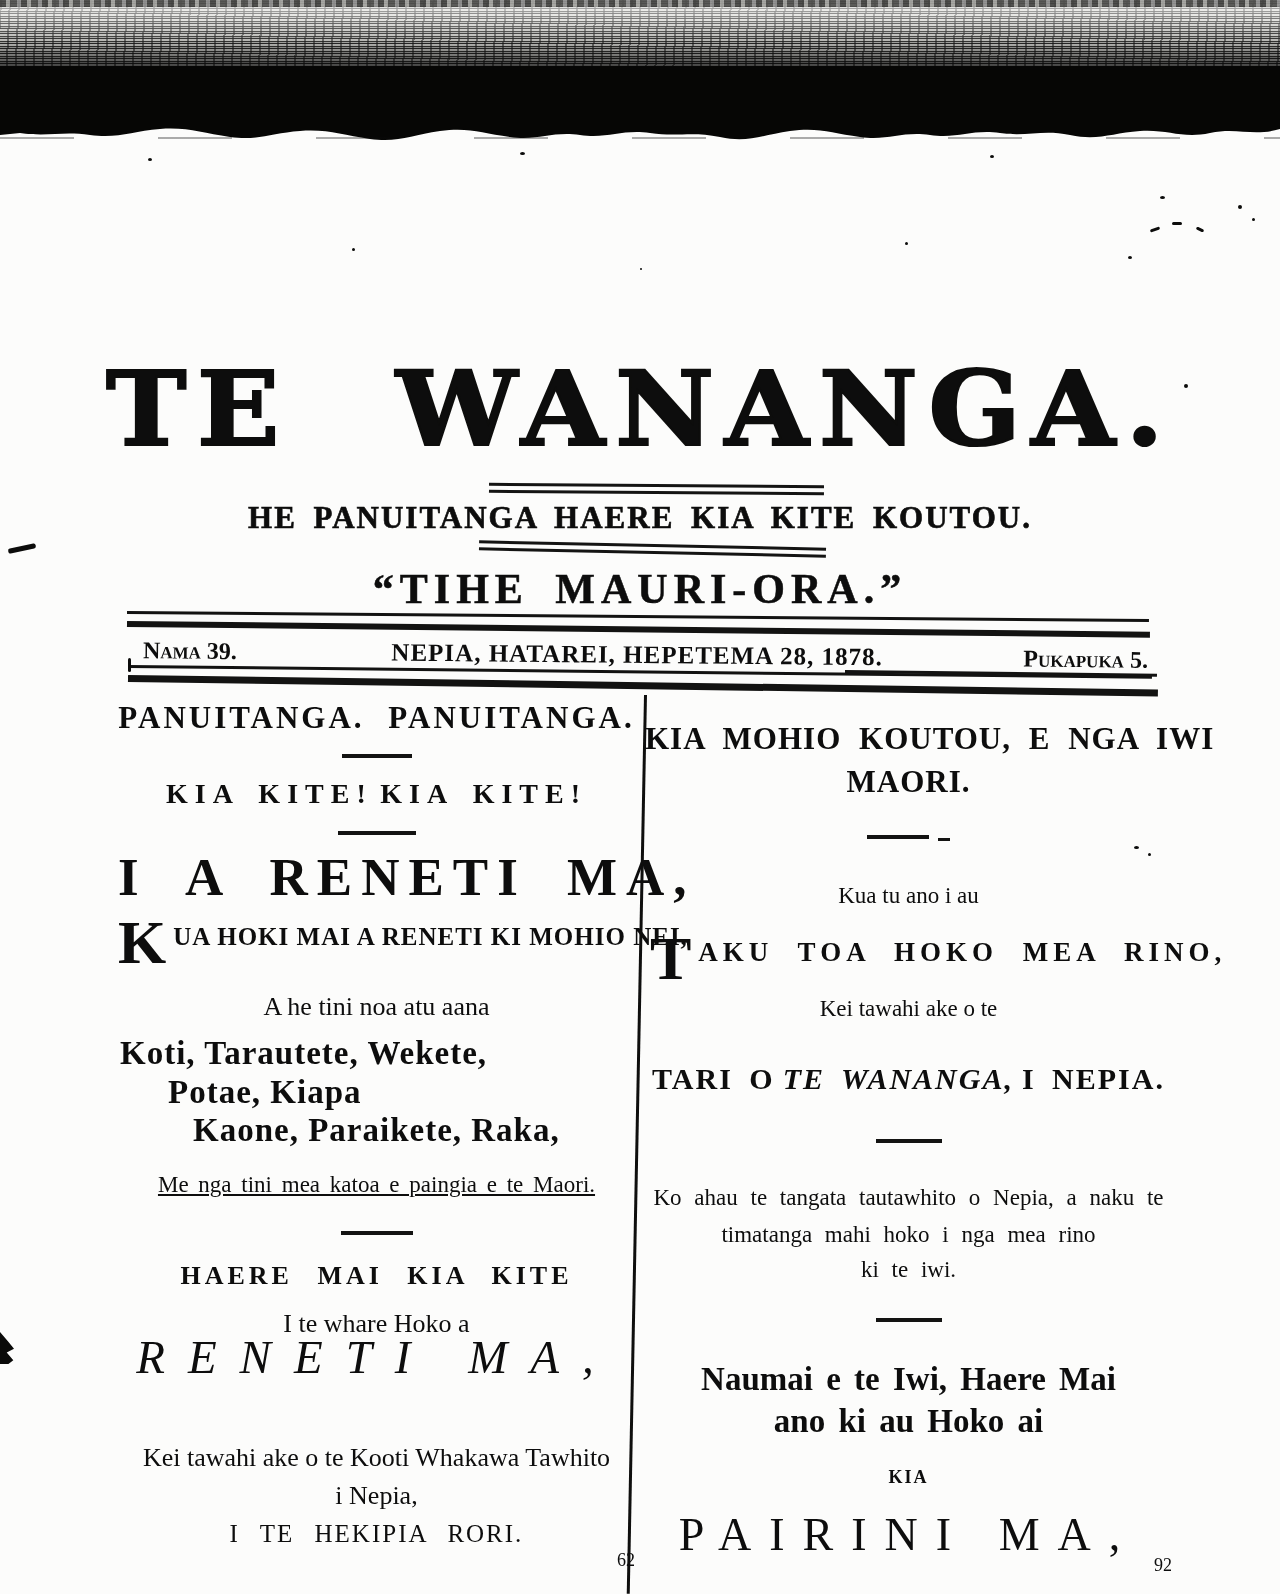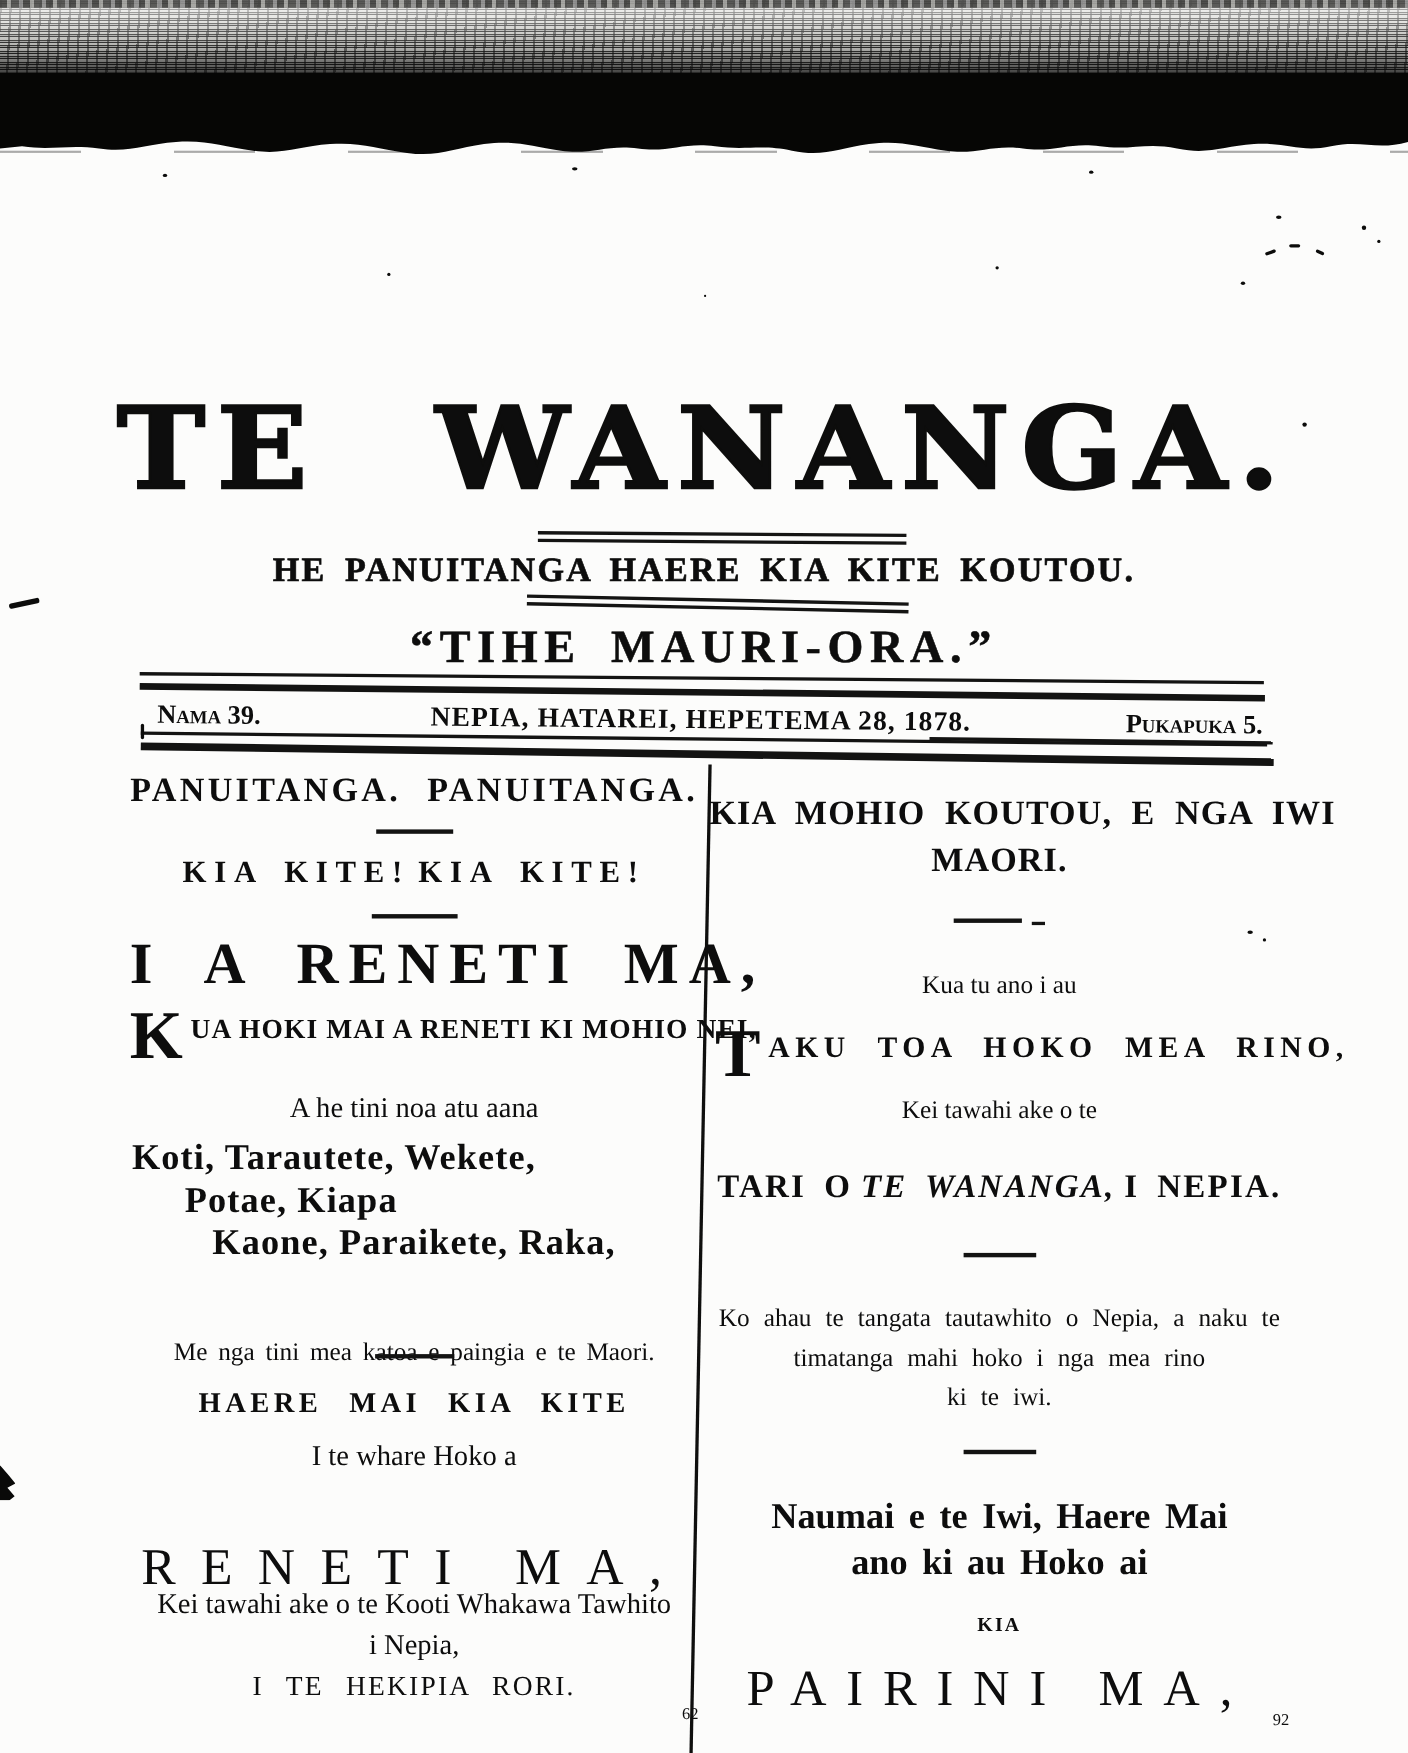--- a/index.html
+++ b/index.html
@@ -84,21 +84,21 @@
   .dropline { display:flex; align-items:flex-start; justify-content:flex-start; text-align:left; }
   .dc { font-size:62px; line-height:0.85; font-weight:bold; margin-right:7px; }
   .dc-rest-l { font-size:25px; font-weight:bold; letter-spacing:1px; padding-top:7px; white-space:nowrap; }
   .dc-rest-r { font-size:27px; font-weight:bold; letter-spacing:5px; word-spacing:13px; padding-top:6px; white-space:nowrap; }
   .t-body { font-size:26px; }
   .t-goods { font-size:33px; font-weight:bold; letter-spacing:1px; text-align:left; white-space:nowrap; }
   .t-menga { font-size:23px; word-spacing:4px; }
   .t-haere { font-size:26px; font-weight:bold; letter-spacing:4px; word-spacing:14px; }
   .t-reneti { font-size:47px; letter-spacing:23px; white-space:nowrap; }
   .t-hekipia { font-size:25px; letter-spacing:2px; word-spacing:12px; }
-  .t-pagenum { font-size:15px; text-align:right; }
+  .t-pagenum { font-size:18px; text-align:right; }
   .t-rheading { font-size:31px; font-weight:bold; letter-spacing:1px; word-spacing:9px; white-space:nowrap; }
   .t-small { font-size:23px; }
   .t-tari { font-size:30px; font-weight:bold; letter-spacing:2px; word-spacing:7px; white-space:nowrap; }
   .t-tari .it { font-style:italic; }
   .t-tari span { margin:0 4px; }
   .t-koahau { font-size:23px; word-spacing:7px; white-space:nowrap; }
   .t-naumai { font-size:33px; font-weight:bold; word-spacing:5px; white-space:nowrap; }
   .t-kiasmall { font-size:18px; font-weight:bold; letter-spacing:2px; }
   .t-pairini { font-size:46px; letter-spacing:18px; white-space:nowrap; }
 
@@ -167,30 +167,30 @@
     <span class="dc">K</span>
     <span class="dc-rest-l">UA HOKI MAI A RENETI KI MOHIO NEI,</span>
   </div>
 
   <div class="b lc t-body" style="top:993px;">A he tini noa atu aana</div>
 
   <div class="b lc t-goods" style="top:1036px; padding-left:2px;">Koti, Tarautete, Wekete,</div>
   <div class="b lc t-goods" style="top:1075px; padding-left:50px;">Potae, Kiapa</div>
   <div class="b lc t-goods" style="top:1113px; padding-left:75px;">Kaone, Paraikete, Raka,</div>
 
-  <div class="b lc t-menga" style="top:1217px;">Me nga tini mea katoa e paingia e te Maori.</div>
+  <div class="b lc t-menga" style="top:1173px;text-decoration:underline;">Me nga tini mea katoa e paingia e te Maori.</div>
 
   <div class="b lc" style="top:1231px;">
       <div class="rule" style="width:72px;"></div>
     </div>
 
   <div class="b lc t-haere" style="top:1262px;">HAERE MAI KIA KITE</div>
   <div class="b lc t-body" style="top:1310px;">I te whare Hoko a</div>
 
-  <div class="b lc t-reneti" style="top:1400px;">RENETI MA,</div>
+  <div class="b lc t-reneti" style="top:1332px;font-style:italic;">RENETI MA,</div>
 
   <div class="b lc t-body" style="top:1444px;">Kei tawahi ake o te Kooti Whakawa Tawhito</div>
   <div class="b lc t-body" style="top:1482px;">i Nepia,</div>
   <div class="b lc t-hekipia" style="top:1520px;">I TE HEKIPIA RORI.</div>
 
   <div class="b lc t-pagenum" style="top:1551px; padding-right:10px;">62</div>
 
   <div class="b rc t-rheading" style="top:722px;">KIA MOHIO KOUTOU, E NGA IWI</div>
   <div class="b rc t-rheading" style="top:765px;">MAORI.</div>
 

